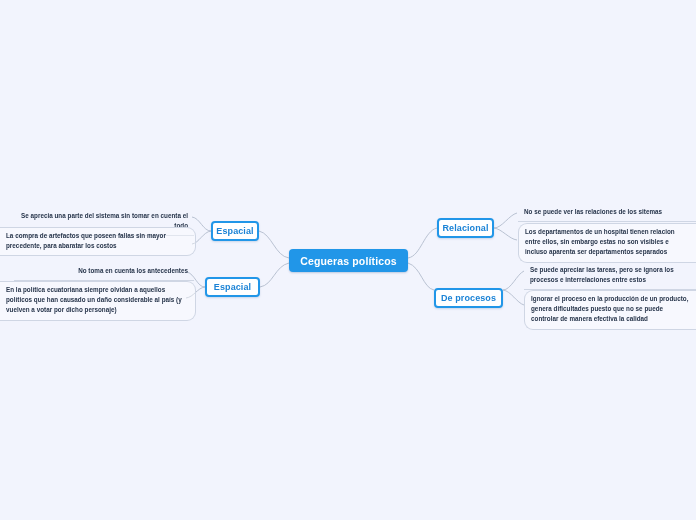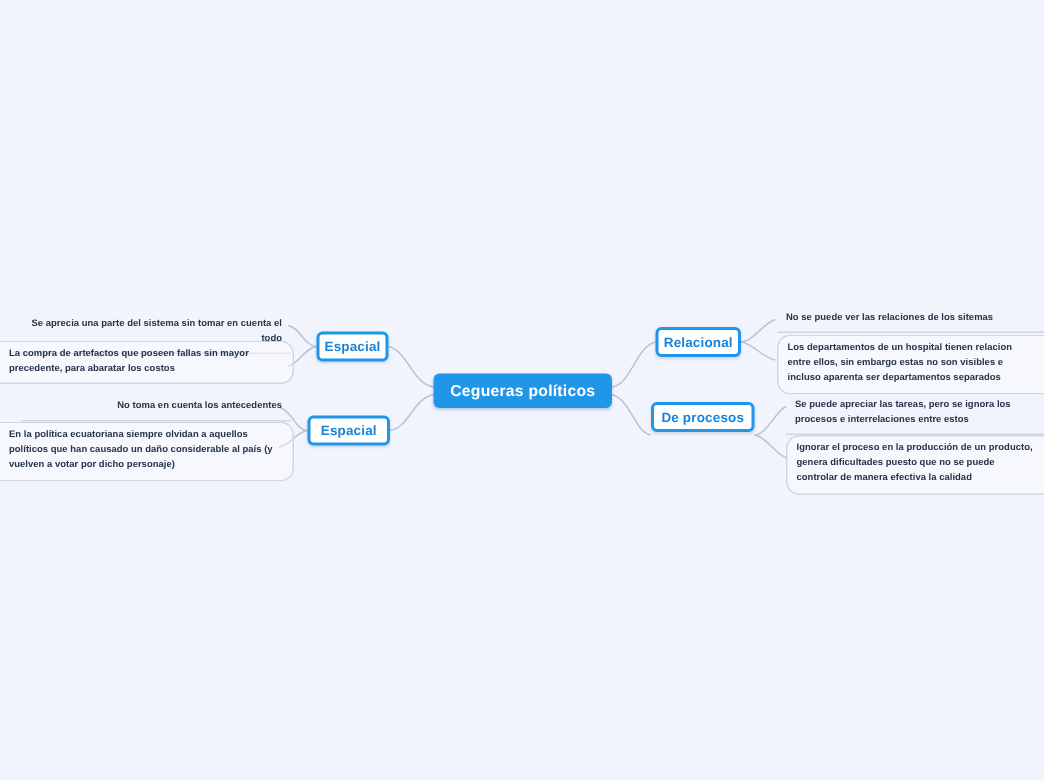--- a/index.html
+++ b/index.html
@@ -61,21 +61,21 @@
     display: flex;
     align-items: center;
     justify-content: center;
     box-shadow: 0 1px 2px rgba(30,80,140,.18);
     z-index: 4;
     white-space: nowrap;
   }
   .branch-espacial   { left: 211px; top: 221px; width: 48px; height: 20px; }
   .branch-temporal   { left: 205px; top: 277px; width: 55px; height: 20px; }
   .branch-relacional { left: 437px; top: 218px; width: 57px; height: 20px; }
-  .branch-procesos   { left: 434px; top: 268px; width: 69px; height: 20px; }
+  .branch-procesos   { left: 434px; top: 288px; width: 69px; height: 20px; }
 
   
   .leaf {
     position: absolute;
     font-size: 6.3px;
     line-height: 1.62;
     color: #26344a;
     font-weight: bold;
     letter-spacing: .02px;
     z-index: 3;

